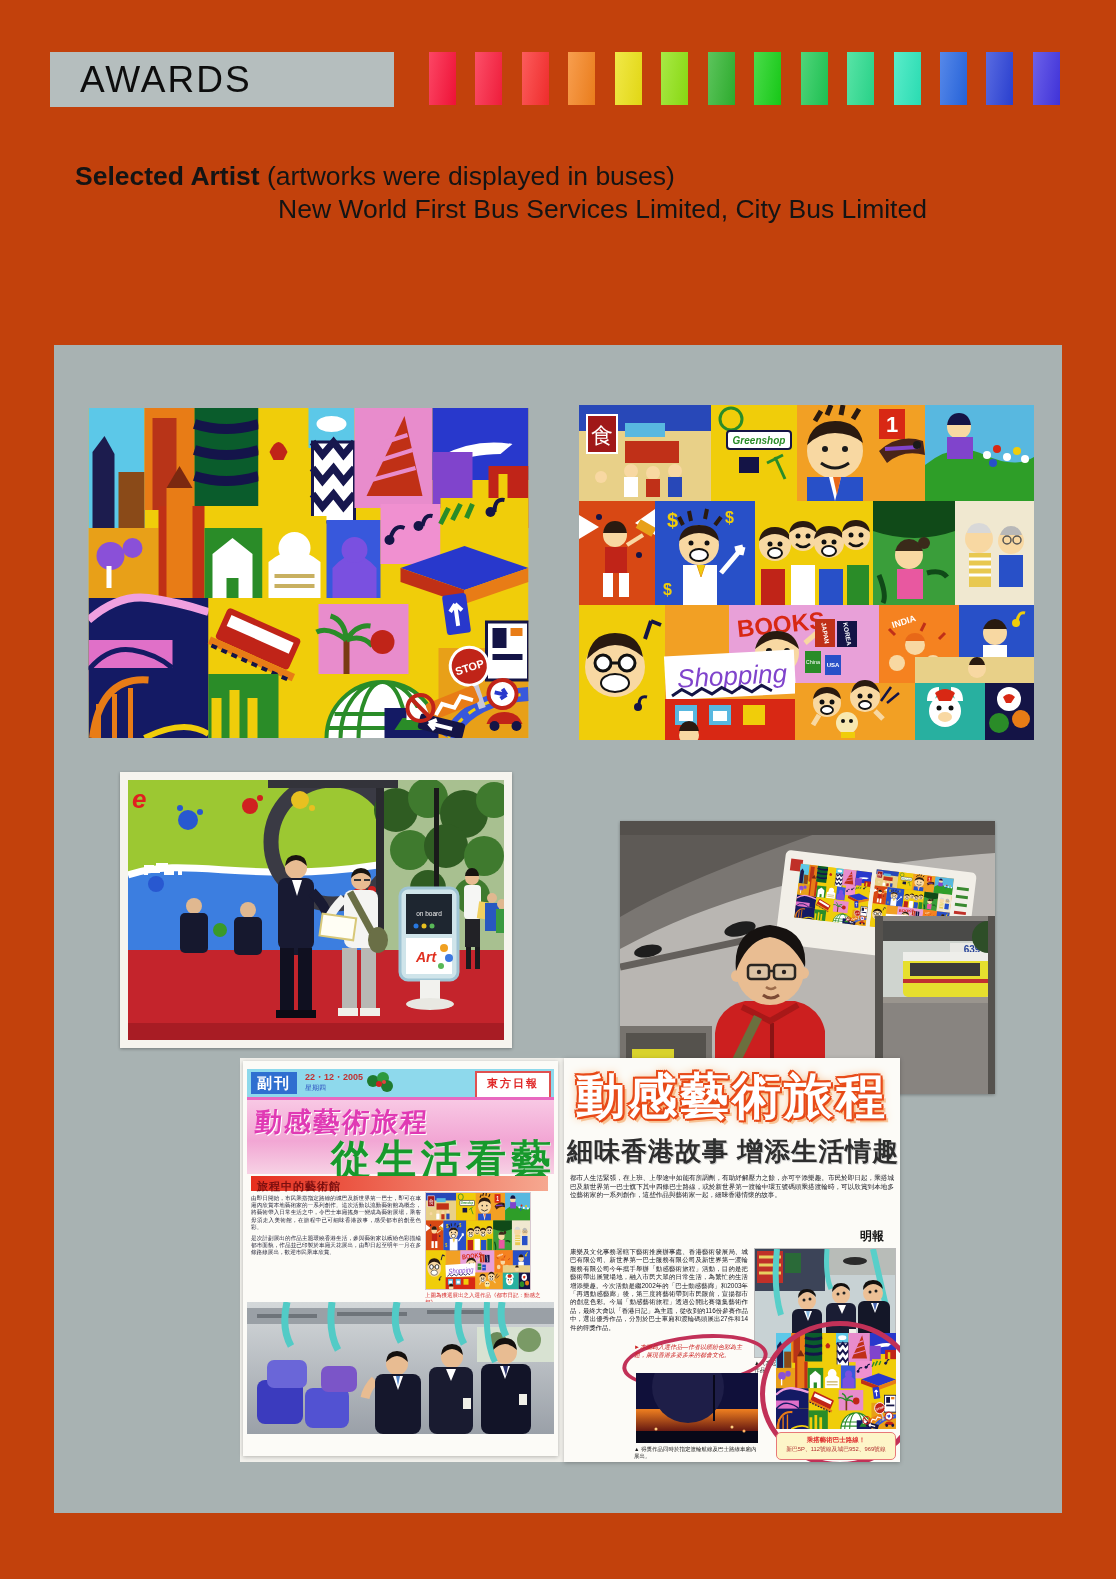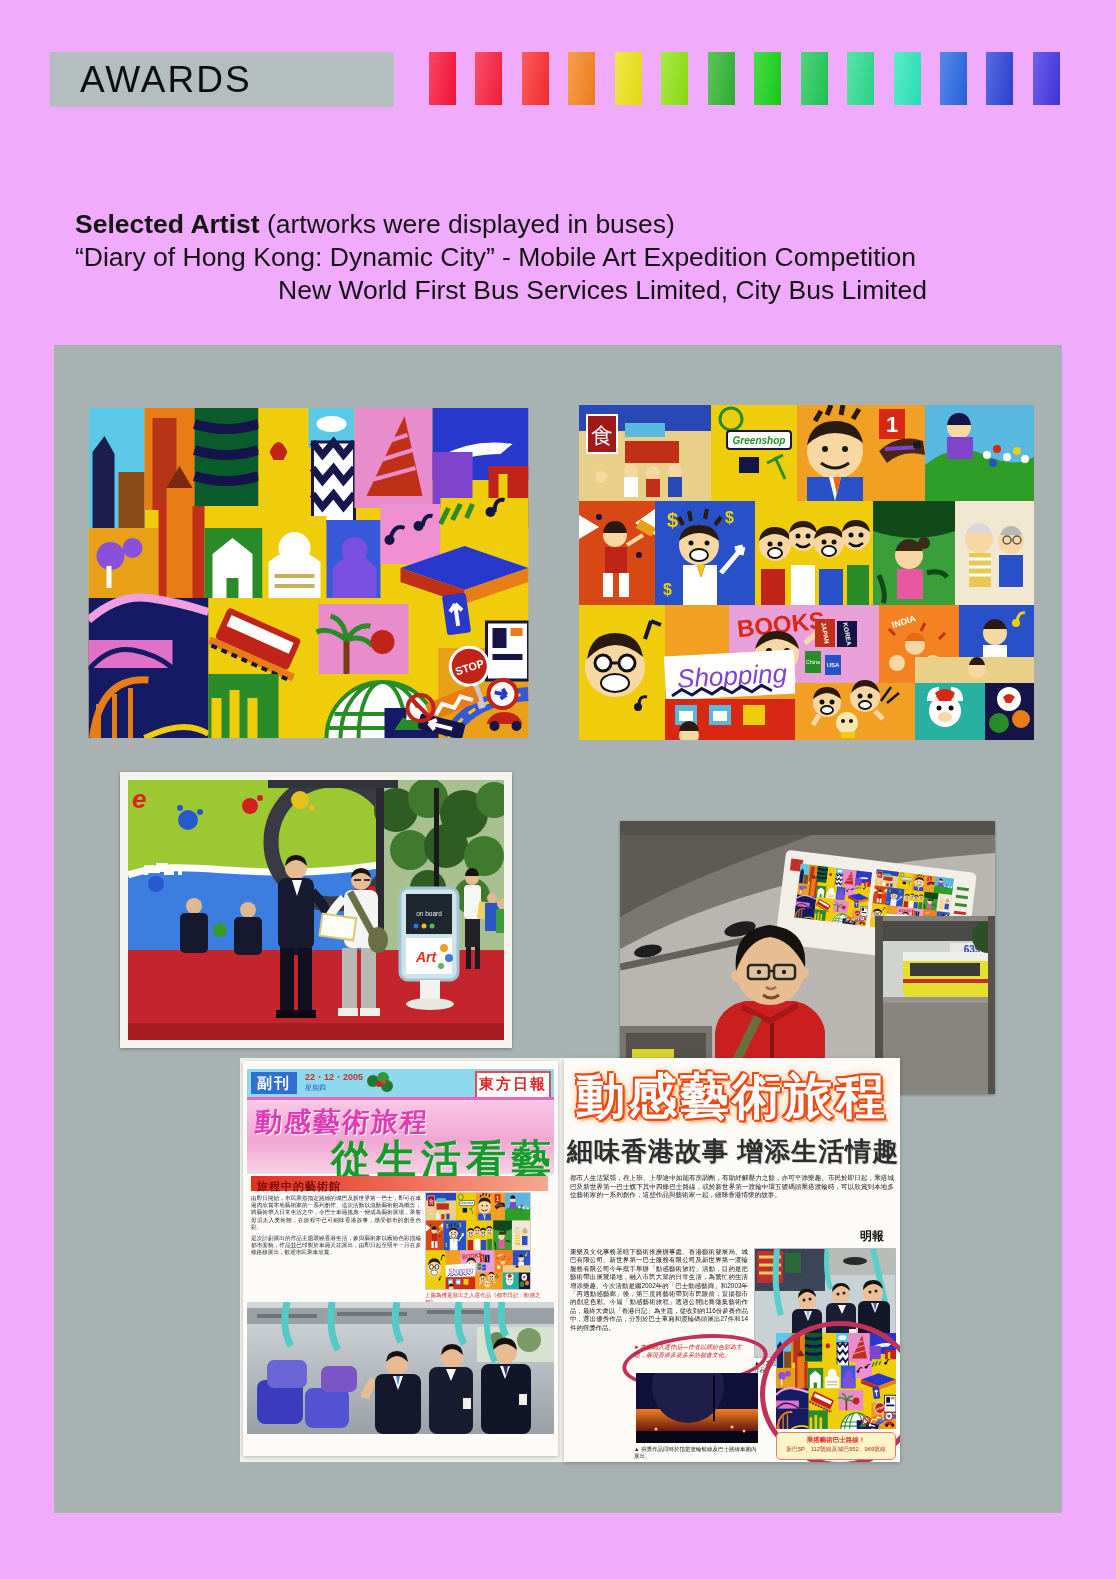--- a/index.html
+++ b/index.html
@@ -1,27 +1,27 @@
 <!DOCTYPE html>
 <html><head>
 <meta charset="utf-8">
 <style>
   html,body{margin:0;padding:0;background:#ffffff;}
-  .page{position:relative;width:1116px;height:1579px;background:#f0abfc;overflow:hidden;
+  .page{position:relative;width:1116px;height:1579px;background:#c2410c;overflow:hidden;
         font-family:"Liberation Sans","DejaVu Sans",sans-serif;color:#151515;}
   .abs{position:absolute;}
 
   
   .awards-bar{left:50px;top:52px;width:344px;height:55px;background:#b5bebe;}
   .awards-title{padding-left:30px;line-height:55px;font-size:37px;letter-spacing:2px;color:#0d0d0d;}
   .squares{left:429px;top:52px;width:631px;height:53px;display:flex;justify-content:space-between;}
   .sq{width:27px;height:53px;background-image:linear-gradient(100deg,rgba(255,255,255,.22),rgba(0,0,0,.05));}
 
   
-  .intro{left:75px;top:160px;width:995px;font-size:26.5px;line-height:33px;color:#141414;margin-top:48px;}
+  .intro{left:75px;top:160px;width:995px;font-size:26.5px;line-height:33px;color:#141414;}
   .intro b{font-weight:700;}
   .intro .lbl{margin-right:14px;}
   .indent{padding-left:203px;}
 
   
   .panel{left:54px;top:345px;width:1008px;height:1168px;background:#a8b2b2;}
   .art-city{left:33px;top:63px;width:443px;height:330px;}
   .art-people{left:524px;top:60px;width:457px;height:335px;}
   .stage-photo{left:66px;top:427px;width:376px;height:260px;background:#f6f4ee;padding:8px;box-shadow:0 1px 3px rgba(0,0,0,.3);}
   .bus-photo{left:566px;top:432px;width:375px;height:273px;box-shadow:0 1px 3px rgba(0,0,0,.3);margin-top:44px;}
@@ -33,21 +33,21 @@
   .paper-right{left:324px;top:0px;width:336px;height:404px;}
 
   
   .np-strip{position:absolute;left:4px;top:8px;right:4px;height:28px;background:#8ed9ec;}
   .fk-box{position:absolute;left:4px;top:3px;width:46px;height:22px;background:#2f6fd0;color:#fff;
           font-size:15px;font-weight:700;text-align:center;line-height:22px;letter-spacing:2px;}
   .np-date{position:absolute;left:58px;top:3px;font-size:9px;color:#c23232;line-height:10px;font-weight:700;}
   .np-week{position:absolute;left:58px;top:14px;font-size:7px;color:#2f50c0;}
   .holly{position:absolute;left:118px;top:2px;}
   .odn-box{position:absolute;right:3px;top:2px;width:76px;height:36px;background:#fff;border:2px solid #e05050;
-           color:#e02525;font-size:15px;font-weight:700;text-align:center;line-height:21px;letter-spacing:2px;box-sizing:border-box;}
+           color:#e02525;font-size:11px;font-weight:700;text-align:center;line-height:21px;letter-spacing:2px;box-sizing:border-box;}
   .pinkline{position:absolute;left:4px;top:36px;right:4px;height:3px;background:#e868c0;}
   .pink-block{position:absolute;left:4px;top:39px;right:4px;height:74px;
               background:linear-gradient(180deg,#f8c8e4,#f2a6d4 55%,#f7d2e4);}
   .np-l-h1{position:absolute;left:8px;top:4px;font-size:27px;font-weight:700;color:#e03ab4;
            letter-spacing:2px;transform:skewX(-5deg);text-shadow:1px 1px 0 #ffffff;}
   .np-l-h2{position:absolute;left:84px;top:32px;font-size:40px;font-weight:700;color:#17992c;
            letter-spacing:5px;white-space:nowrap;text-shadow:1px 1px 0 #d8f0d8;}
   .red-bar{position:absolute;left:8px;top:115px;right:10px;height:15px;
            background:linear-gradient(90deg,#e62e1e,#f6a890);}
   .red-bar span{font-size:11px;font-weight:700;color:#7a0f0f;line-height:15px;padding-left:6px;letter-spacing:1px;}
@@ -424,21 +424,20 @@
       <div class="sq" style="background-color: rgb(31, 201, 85);"></div>
       <div class="sq" style="background-color: rgb(42, 220, 142);"></div>
       <div class="sq" style="background-color: rgb(44, 231, 187);"></div>
       <div class="sq" style="background-color: rgb(39, 103, 227);"></div>
       <div class="sq" style="background-color: rgb(43, 66, 217);"></div>
       <div class="sq" style="background-color: rgb(67, 53, 227);"></div>
     </div>
 
   <div class="abs intro">
     <div><b>Selected Artist</b><span> (artworks were displayed in buses)</span></div>
-    <div>“Diary of Hong Kong: Dynamic City” - Mobile Art Expedition Competition</div>
     <div class="indent">New World First Bus Services Limited, City Bus Limited</div>
   </div>
 
   <div class="abs panel">
 
     <svg class="abs art-city" viewBox="0 0 440 330">
       <use href="#artCity" width="440" height="330"></use>
     </svg>
 
     <svg class="abs art-people" viewBox="0 0 455 335">

